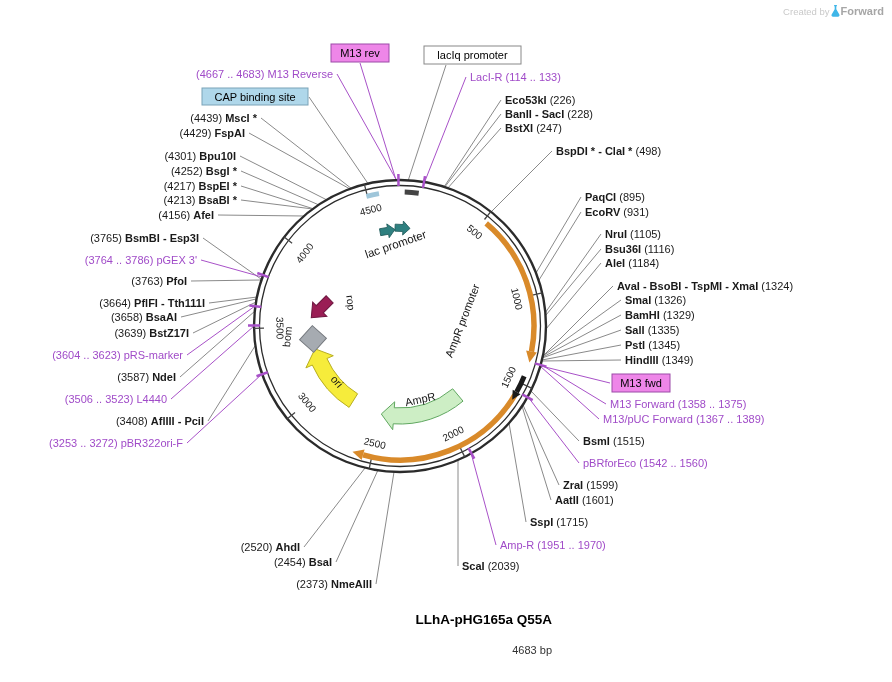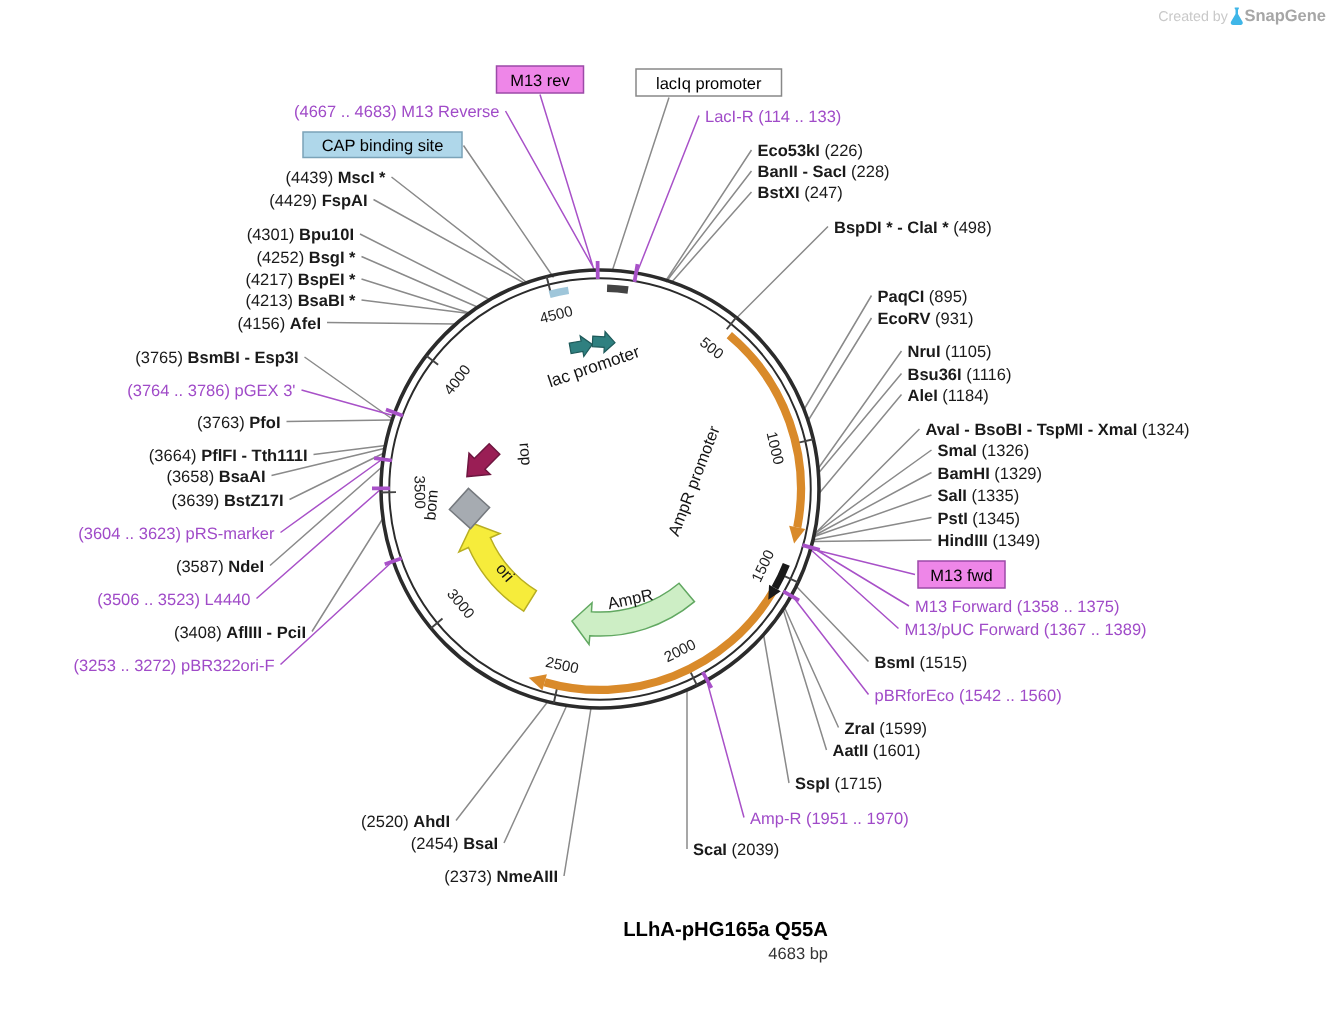--- a/index.html
+++ b/index.html
@@ -16,21 +16,21 @@
   .ticklbl { font-size:10px; fill:#222; text-anchor:middle; }
   .boxlbl { font-size:11px; fill:#000; text-anchor:middle; }
   .featlbl { fill:#141414; text-anchor:middle; }
   .watermark {
     position:absolute; top:4px; right:8px; display:flex; align-items:flex-end; gap:0;
     font-size:9.5px; color:#c9c9c9;
   }
   .watermark .brand { font-size:11px; color:#a6a6a6; font-weight:bold; }
   .title-block { position:absolute; left:252px; top:612px; width:300px; text-align:right; }
   .title-block .name { font-size:13.5px; font-weight:bold; color:#000; }
-  .title-block .bp { font-size:11px; color:#333; margin-top:3px; }
+  .title-block .bp { font-size:11px; color:#333; margin-top:17px; }
 </style>
 </head>
 <body>
 
 <div class="stage">
 
 <svg width="892" height="682" viewBox="0 0 892 682">
 
   <path fill="none" stroke="#8a8a8a" stroke-width="1" d="M261 118 L352 189 M249 133 L350 189 M240 156 L327 200 M241 171 L319 205 M241 186 L314 209 M241 200 L313 209 M218 215 L304 216 M203 238 L261 279 M191 281 L261 280 M209 303 L257 297 M181 317 L256 299 M193 333 L256 302 M180 377 L255 311 M208 421 L255 346 M304 547 L365 468 M336 562 L378 470 M376 584 L394 472 M501 100 L444 187 M501 114 L444 188 M501 128 L447 189 M552 151 L491 212 M581 197 L536 273 M581 212 L539 280 M601 234 L545 313 M601 249 L546 315 M601 263 L546 329 M613 286 L543 356 M621 300 L543 356 M621 315 L543 357 M621 330 L542 358 M621 345 L542 360 M621 360 L542 361 M579 441 L531 391 M559 485 L523 405 M551 500 L522 406 M526 522 L509 423 M458 566 L458 460 M446 65 L408 181 M309 97 L369 185"></path>
   <path fill="none" stroke="#a851c8" stroke-width="1" d="M337 74 L397 181 M201 260 L262 277 M187 355 L255 306 M171 399 L254 326 M187 443 L262 374 M466 77 L425 181 M606 404 L540 364 M599 419 L540 366 M579 463 L528 397 M496 545 L471 453 M360 63 L396 180 M610 383 L541 366"></path>
@@ -152,21 +152,21 @@
   <text class="lbl primer" x="500" y="549"><tspan class="main">Amp-R</tspan><tspan> (1951 .. 1970)</tspan></text>
   <text class="lbl" x="462" y="570"><tspan class="main">ScaI</tspan><tspan> (2039)</tspan></text>
 
 </svg>
 
 <div class="watermark">
   <span>Created by</span>
   <svg width="11" height="13" viewBox="0 0 12 14">
     <path fill="#3fb6e8" d="M4.5 1 h3 v1 l-0.6 0.6 v3.1 l3.3 5.6 a1.7 1.7 0 0 1 -1.5 2.5 h-5.4 a1.7 1.7 0 0 1 -1.5 -2.5 l3.3 -5.6 v-3.1 l-0.6 -0.6 z"></path>
   </svg>
-  <span class="brand">SnapGene</span>
+  <span class="brand">Forward</span>
 </div>
 
 <div class="title-block">
   <div class="name">LLhA-pHG165a Q55A</div>
   <div class="bp">4683 bp</div>
 </div>
 
 </div>
 
 </body></html>

